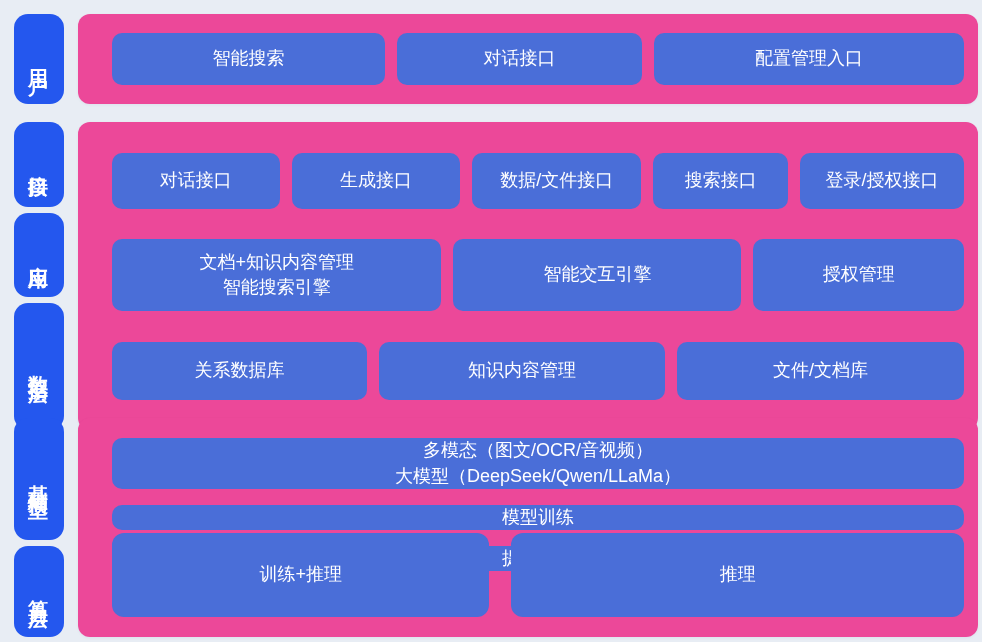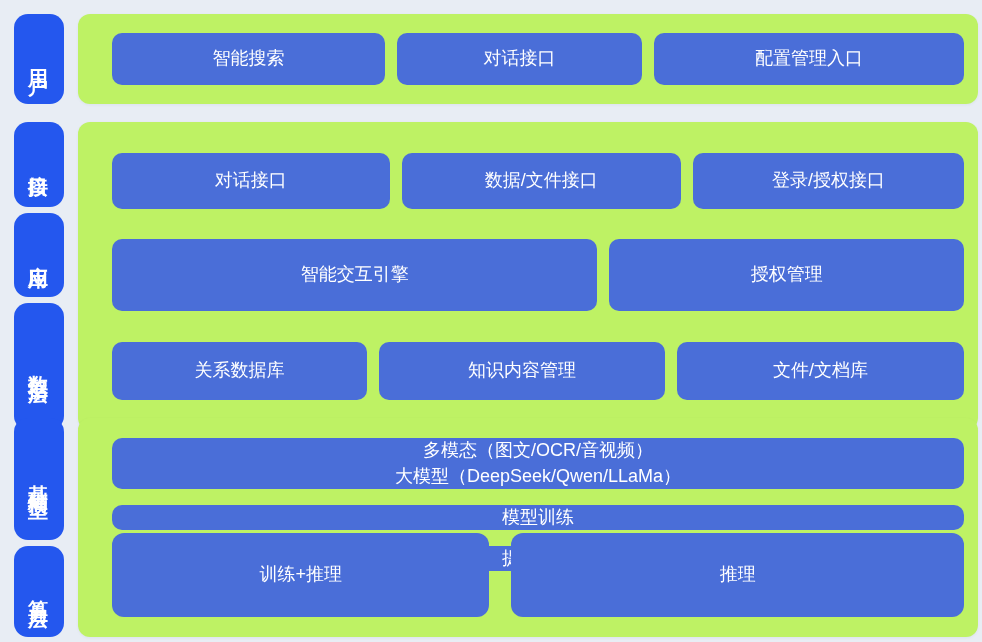--- a/index.html
+++ b/index.html
@@ -44,21 +44,21 @@
     letter-spacing: 5px;
     flex-basis: 0;
   }
   .grow2 { flex-grow: 2; }
   .grow3 { flex-grow: 3; }
   .grow4 { flex-grow: 4; }
   .grow1 { flex-grow: 1; }
 
   .panel {
     flex: 1 1 auto;
-    background: #bef264;
+    background: #ec4899;
     border-radius: 12px;
     padding: 0 14px 0 34px;
     display: flex;
     flex-direction: column;
     justify-content: space-evenly;
     box-shadow: 0 1px 3px rgba(30, 60, 120, 0.06);
   }
   .row {
     display: flex;
     gap: 12px;
@@ -107,24 +107,28 @@
 
   <div class="section sec2">
     <div class="label-col">
       <div class="pill grow2">接口</div>
       <div class="pill grow2">应用</div>
       <div class="pill grow3">数据层</div>
     </div>
     <div class="panel">
       <div class="row h56">
         <div class="btn" style="flex-grow:170">对话接口</div>
+        <div class="btn" style="flex-grow:171">生成接口</div>
         <div class="btn" style="flex-grow:171">数据/文件接口</div>
+        <div class="btn" style="flex-grow:137">搜索接口</div>
         <div class="btn" style="flex-grow:166">登录/授权接口</div>
       </div>
       <div class="row h72">
+        <div class="btn" style="flex-grow:255">文档+知识内容管理
+智能搜索引擎</div>
         <div class="btn" style="flex-grow:223">智能交互引擎</div>
         <div class="btn" style="flex-grow:163">授权管理</div>
       </div>
       <div class="row h58">
         <div class="btn" style="flex-grow:255">关系数据库</div>
         <div class="btn" style="flex-grow:286">知识内容管理</div>
         <div class="btn" style="flex-grow:287">文件/文档库</div>
       </div>
     </div>
   </div>

